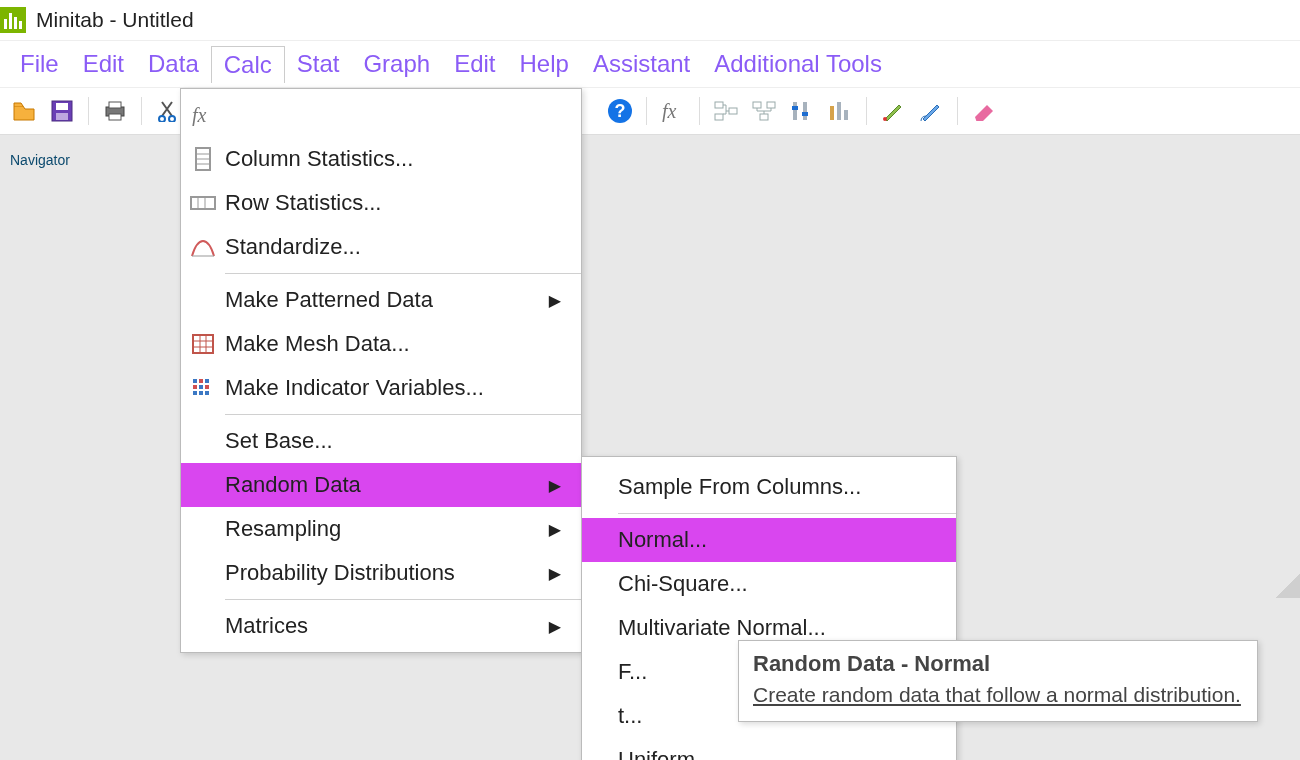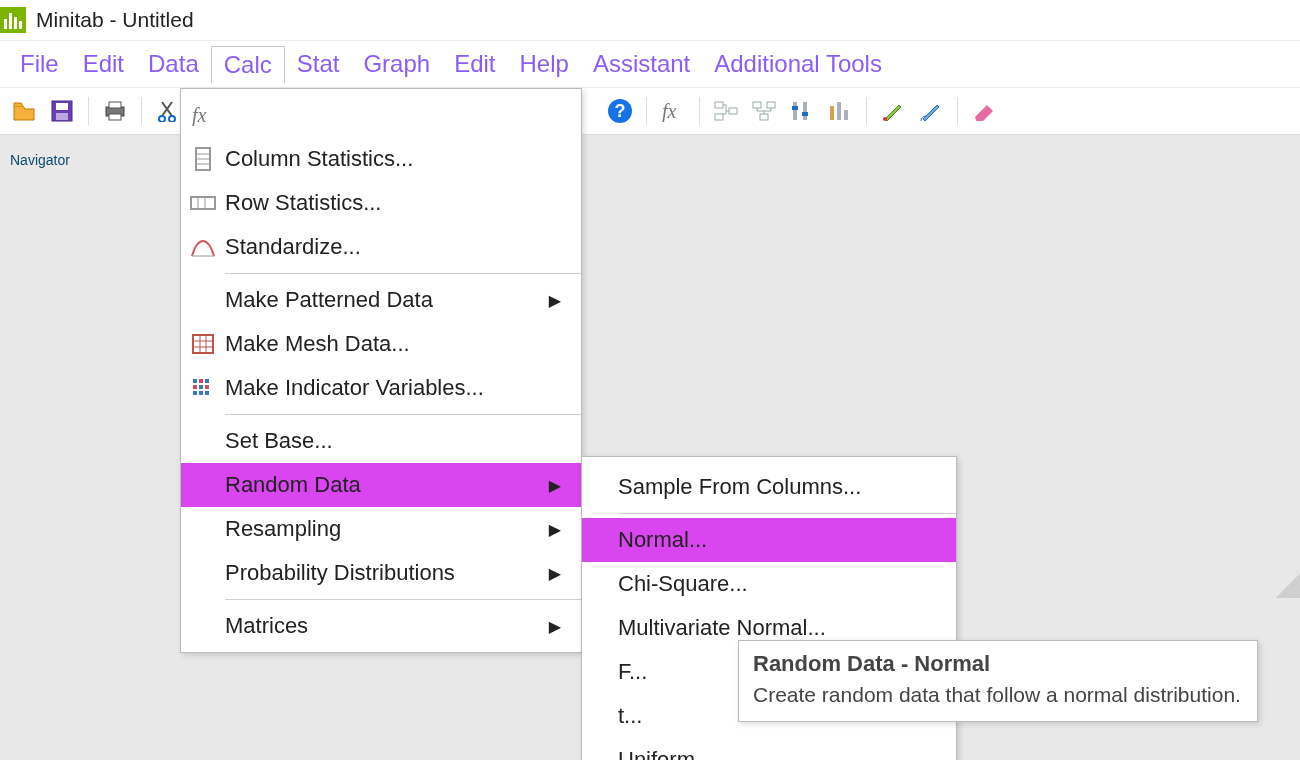--- a/index.html
+++ b/index.html
@@ -113,21 +113,21 @@
     left: 738px;
     top: 608px;
     background: #fff;
     border: 1px solid #bbb;
     box-shadow: 2px 2px 6px rgba(0,0,0,0.15);
     padding: 10px 16px 14px 14px;
     max-width: 560px;
     margin-top: 32px;
   }
   .tooltip .tt-title { font-weight: 600; font-size: 22px; color: #444; margin-bottom: 6px; }
-  .tooltip .tt-body { font-size: 21px; color: #444; }
+  .tooltip .tt-body { font-size: 21px; color: #444; text-decoration: underline; }
 
   .scroll-tab {
     position:absolute;
     right:0;
     top:574px;
     width:24px;
     height:24px;
     background: linear-gradient(135deg, transparent 48%, #cfcfcf 50%);
   }
 

